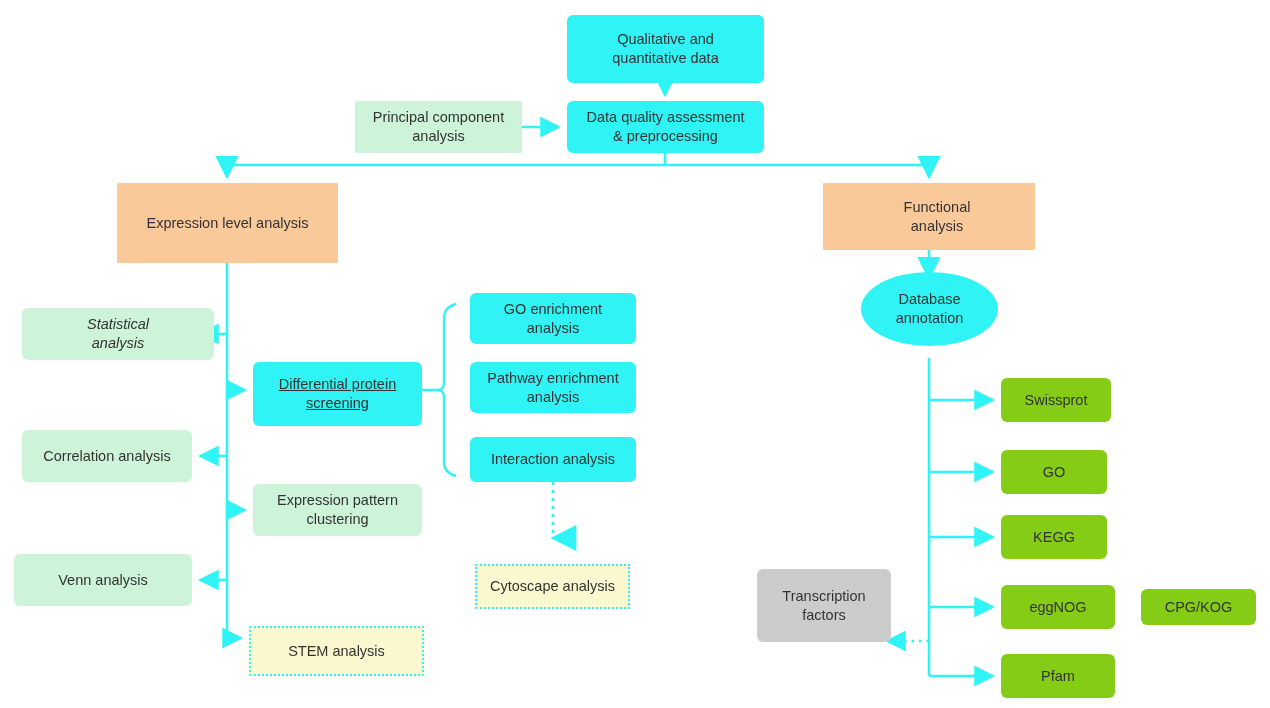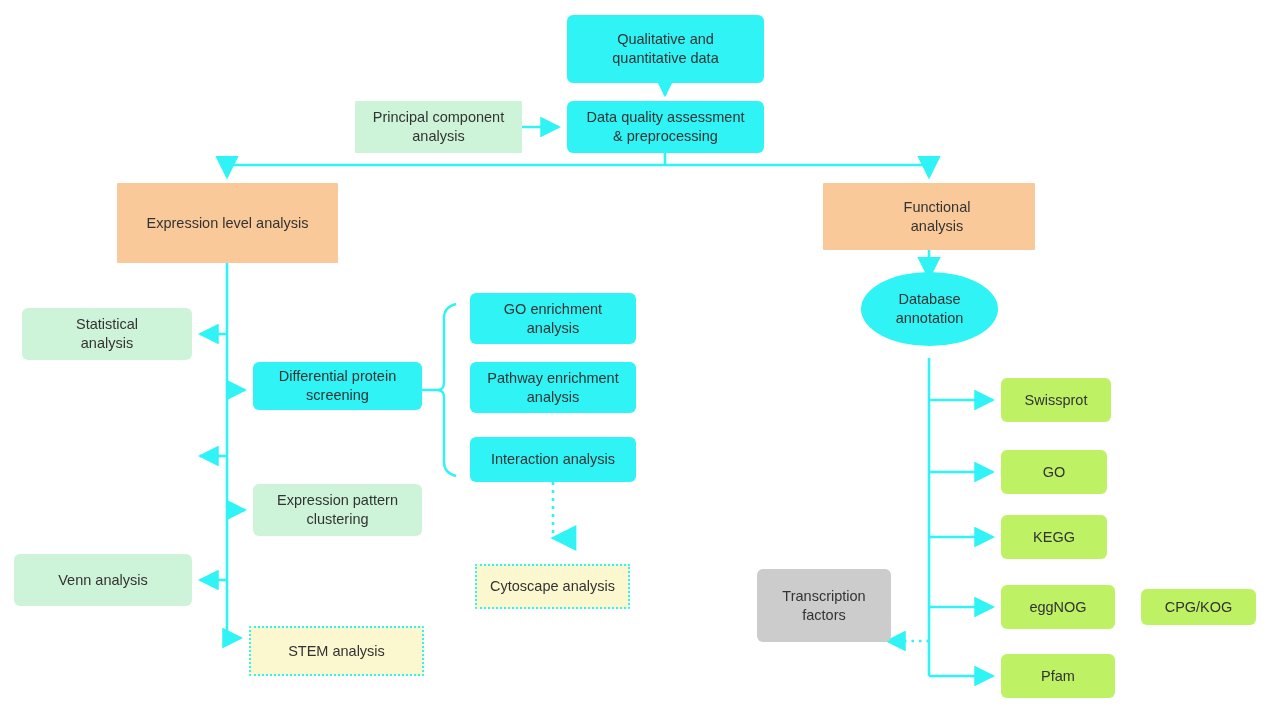--- a/index.html
+++ b/index.html
@@ -38,21 +38,21 @@
     padding: 2px 6px;
     white-space: pre-line;
     z-index: 2;
   }
   .shape-rect        { border-radius: 6px; }
   .shape-rect-sharp  { border-radius: 1px; }
   .shape-ellipse     { border-radius: 50%; }
   .fill-cyan    { background: #2ff3f5; }
   .fill-green   { background: #cdf4d9; }
   .fill-peach   { background: #fac99a; }
-  .fill-blue    { background: #bef264; }
+  .fill-blue    { background: #84cc16; }
   .fill-gray    { background: #cccccc; }
   .fill-yellow  { background: #fbf8cf; margin-top: 13px; }
   .dotted-cyan  { border: 2px dotted #2ff3f5; }
 </style>
 </head>
 <body>
 
 <div id="canvas">
 
   <svg id="edges" viewBox="0 0 1270 708" width="1270" height="708" xmlns="http://www.w3.org/2000/svg">
@@ -121,26 +121,27 @@
 analysis</div>
 
   <div class="node shape-rect fill-cyan" style="left:567px;top:101px;width:197px;height:52px;">Data quality assessment
 &amp; preprocessing</div>
 
   <div class="node shape-rect-sharp fill-peach" style="left:117px;top:183px;width:221px;height:80px;">Expression level analysis</div>
 
   <div class="node shape-rect-sharp fill-peach" style="left:823px;top:183px;width:212px;height:67px;padding-left:22px;">Functional
 analysis</div>
 
-  <div class="node shape-rect fill-green" style="left:22px;top:308px;width:170px;height:52px;">Statistical
+  <div class="node shape-rect fill-green" style="left:22px;top:308px;width:192px;height:52px;font-style:italic;">Statistical
 analysis</div>
 
-  <div class="node shape-rect fill-cyan" style="left:253px;top:362px;width:169px;height:48px;">Differential protein
+  <div class="node shape-rect fill-cyan" style="left:253px;top:362px;width:169px;height:64px;text-decoration:underline;">Differential protein
 screening</div>
 
+  <div class="node shape-rect fill-green" style="left:22px;top:430px;width:170px;height:52px;">Correlation analysis</div>
 
   <div class="node shape-rect fill-green" style="left:253px;top:484px;width:169px;height:52px;">Expression pattern
 clustering</div>
 
   <div class="node shape-rect-sharp fill-yellow dotted-cyan" style="left:249px;top:613px;width:175px;height:50px;">STEM analysis</div>
 
   <div class="node shape-rect fill-green" style="left:14px;top:554px;width:178px;height:52px;">Venn analysis</div>
 
   <div class="node shape-rect fill-cyan" style="left:470px;top:293px;width:166px;height:51px;">GO enrichment
 analysis</div>

